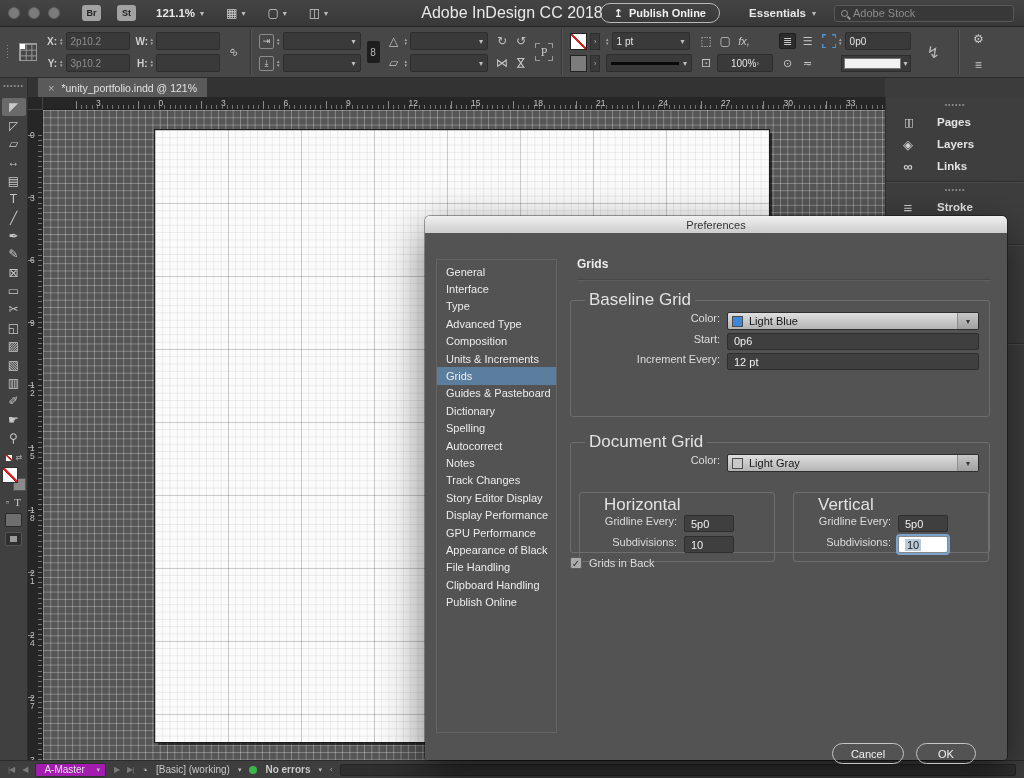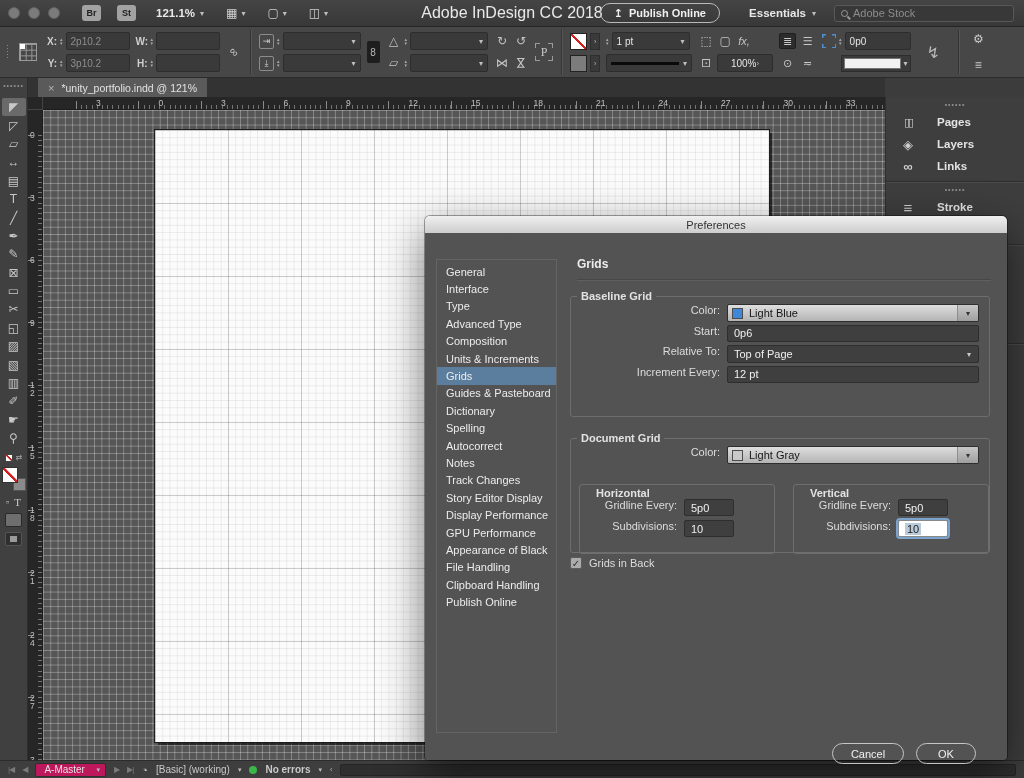--- a/index.html
+++ b/index.html
@@ -148,41 +148,41 @@
   .layers-icon::before{content:"◈";font-size:13px}
   .links-icon::before{content:"∞";font-weight:bold;font-size:13px}
   .stroke-icon::before{content:"≡";font-size:15px;font-weight:bold}
   .color-icon::before{content:"◉";font-size:13px}
   .dock-div{height:1px;background:#2e2e2e;box-shadow:0 1px 0 #4c4c4c;margin:4px 0 2px}
 
   
   .status{position:absolute;left:0;top:760px;width:1024px;height:18px;background:#3e3e3e;
     border-top:1px solid #2b2b2b;display:flex;align-items:center;gap:8px;padding:0 8px;font-size:10px;color:#c9c9c9}
   .nav-arr{color:#7a7a7a;font-size:8px;letter-spacing:-1px}
-  .sb-drop{position:relative;background:#be185d;border:1px solid #2f2f2f;border-radius:2px;height:14px;
+  .sb-drop{position:relative;background:#a21caf;border:1px solid #2f2f2f;border-radius:2px;height:14px;
     display:flex;align-items:center;padding:0 20px 0 8px;color:#e2e2e2}
   .sb-drop::after{content:"▾";position:absolute;right:5px;font-size:7px;color:#bbb}
   .gauge{color:#b5b5b5;font-size:11px}
   .ok-dot{width:8px;height:8px;border-radius:50%;background:#3cb54a}
   .sb-chev{font-size:7px;color:#bbb}
   .sb-track{flex:1;height:12px;background:#2f2f2f;border:1px solid #252525;border-radius:2px}
 
   
   .dialog{position:absolute;left:425px;top:216px;width:582px;height:544px;z-index:30;
     border-radius:5px 5px 4px 4px;box-shadow:0 14px 44px rgba(0,0,0,.55),0 0 0 1px rgba(0,0,0,.35)}
   .dlg-title{height:17px;border-radius:5px 5px 0 0;background:linear-gradient(#f0f0f0,#cdcdcd);
     display:flex;align-items:center;justify-content:center;color:#333;font-size:11px}
   .dlg-body{position:relative;height:527px;background:#535353;border-radius:0 0 4px 4px}
   .dlg-sidebar{position:absolute;left:11px;top:26px;width:121px;height:474px;border:1px solid #646464;padding-top:3px}
   .dlg-side-item{height:17.4px;display:flex;align-items:center;padding-left:9px;font-size:11px;color:#ececec}
   .dlg-side-item.selected{background:#5b7e9e}
   .dlg-head{position:absolute;left:152px;top:24px;width:414px;font-size:12px;font-weight:bold;color:#ededed;
     padding-bottom:8px;border-bottom:1px solid #474747;box-shadow:0 1px 0 rgba(255,255,255,.07)}
   fieldset{position:absolute;border:1px solid #6e6e6e;border-radius:3px}
-  legend{font-size:11px;font-weight:bold;color:#e2e2e2;padding:0 4px;margin-left:0}
+  legend{font-size:17px;font-weight:normal;color:#e2e2e2;padding:0 4px;margin-left:8px}
   .fs-baseline{left:145px;top:57px;width:420px;height:127px;padding:2px 10px 0 6px}
   .fs-docgrid{left:145px;top:199px;width:420px;height:121px;padding:2px 10px 0 6px}
   .frow{display:flex;height:20.5px;margin-bottom:0}
   .flab{width:150px;text-align:right;padding-right:7px;font-size:11px;color:#dcdcdc;flex:0 0 auto}
   .inp{flex:1;height:17px;background:#3f3f3f;border:1px solid #2e2e2e;border-radius:2px;
     display:flex;align-items:center;padding:0 6px;font-size:11px;color:#efefef}
   .combo-dark{flex:1;height:18px;background:#3f3f3f;border:1px solid #2e2e2e;border-radius:2px;
     display:flex;align-items:center;padding:0 0 0 6px;font-size:11px;color:#efefef;position:relative}
   .combo-dark::after{content:"▾";position:absolute;right:7px;font-size:8px;color:#c9c9c9}
   .combo-light{flex:1;height:18px;background:linear-gradient(#dedede,#b4b4b4);border:1px solid #2e2e2e;border-radius:2px;
@@ -691,26 +691,20 @@
           <span class="cseg">▾</span>
         </div>
       </div>
       <div class="frow">
         <span class="flab">Start:</span>
         <div class="inp">
             <span>0p6</span>
           </div>
       </div>
       <div class="frow">
-        <span class="flab">Relative To:</span>
-        <div class="combo-dark">
-            <span>Top of Page</span>
-          </div>
-      </div>
-      <div class="frow">
         <span class="flab">Increment Every:</span>
         <div class="inp">
             <span>12 pt</span>
           </div>
       </div>
     </fieldset>
 
     <fieldset class="fs-docgrid">
       <legend>Document Grid</legend>
       <div class="frow">

